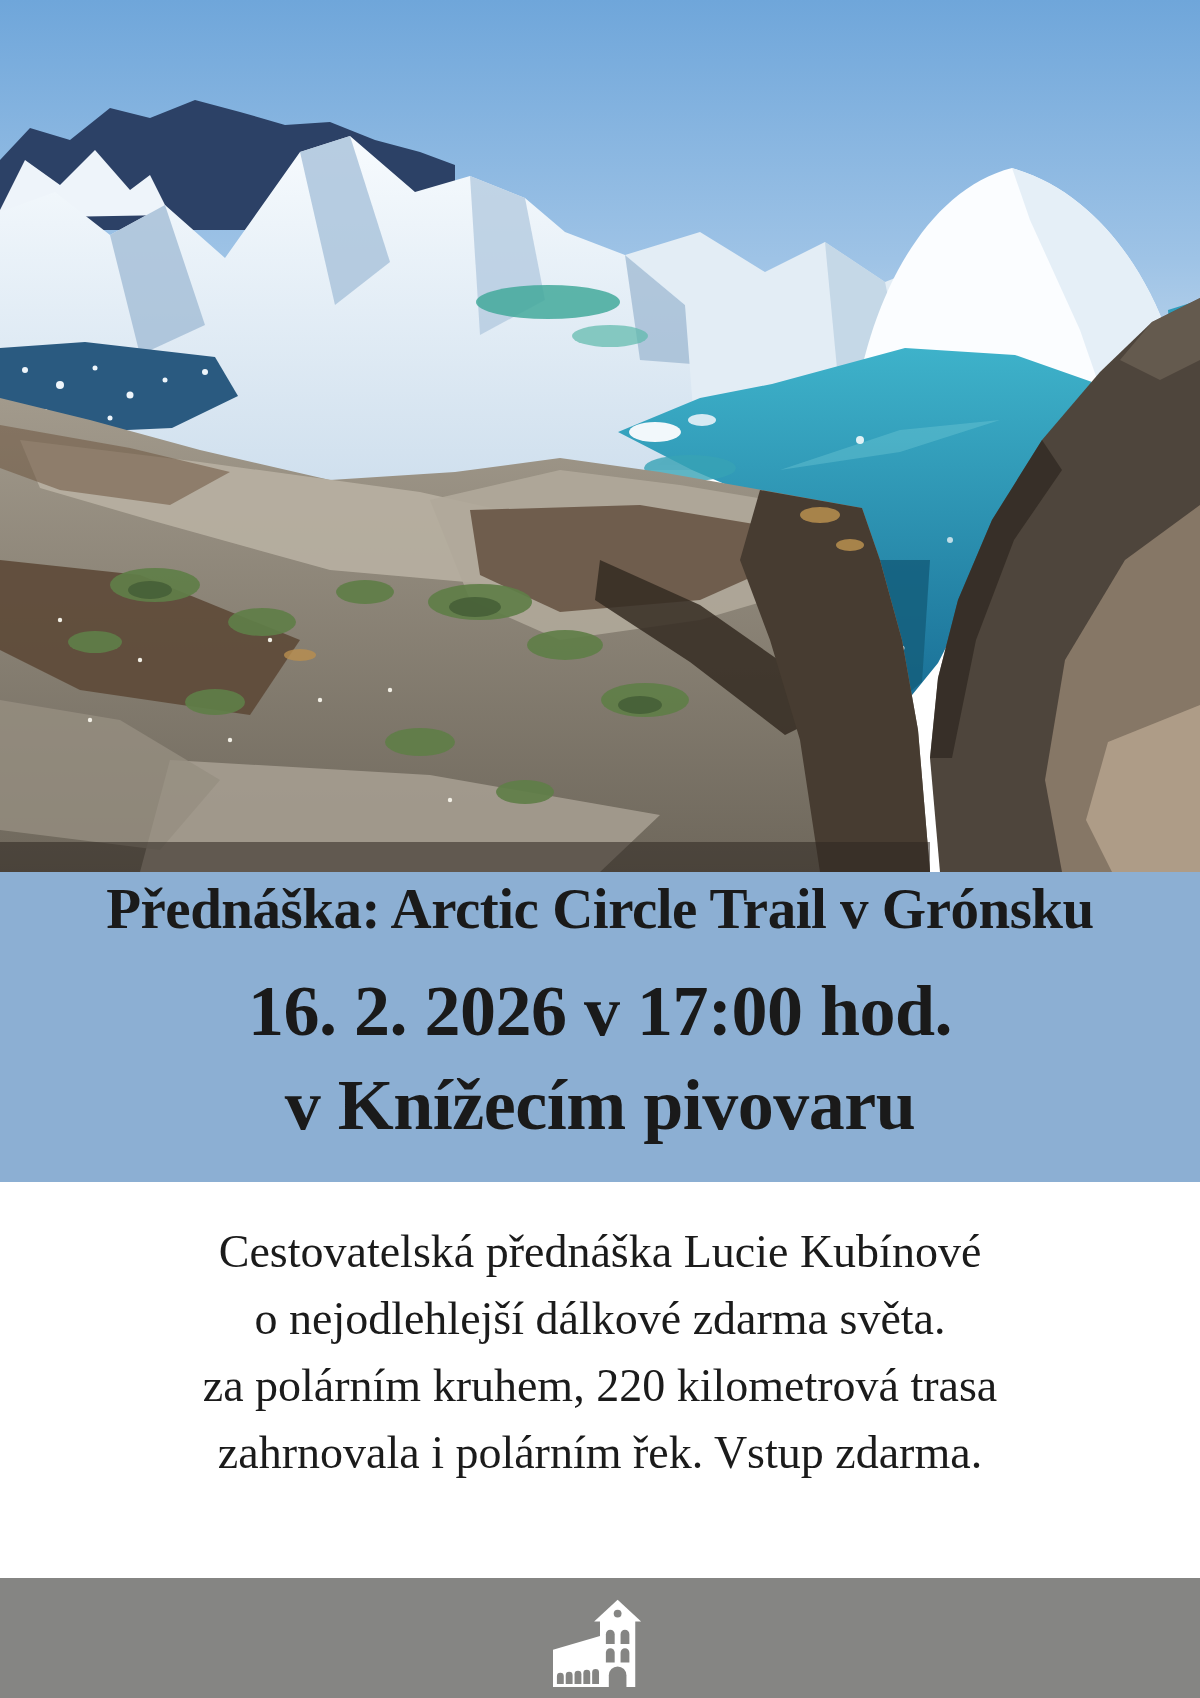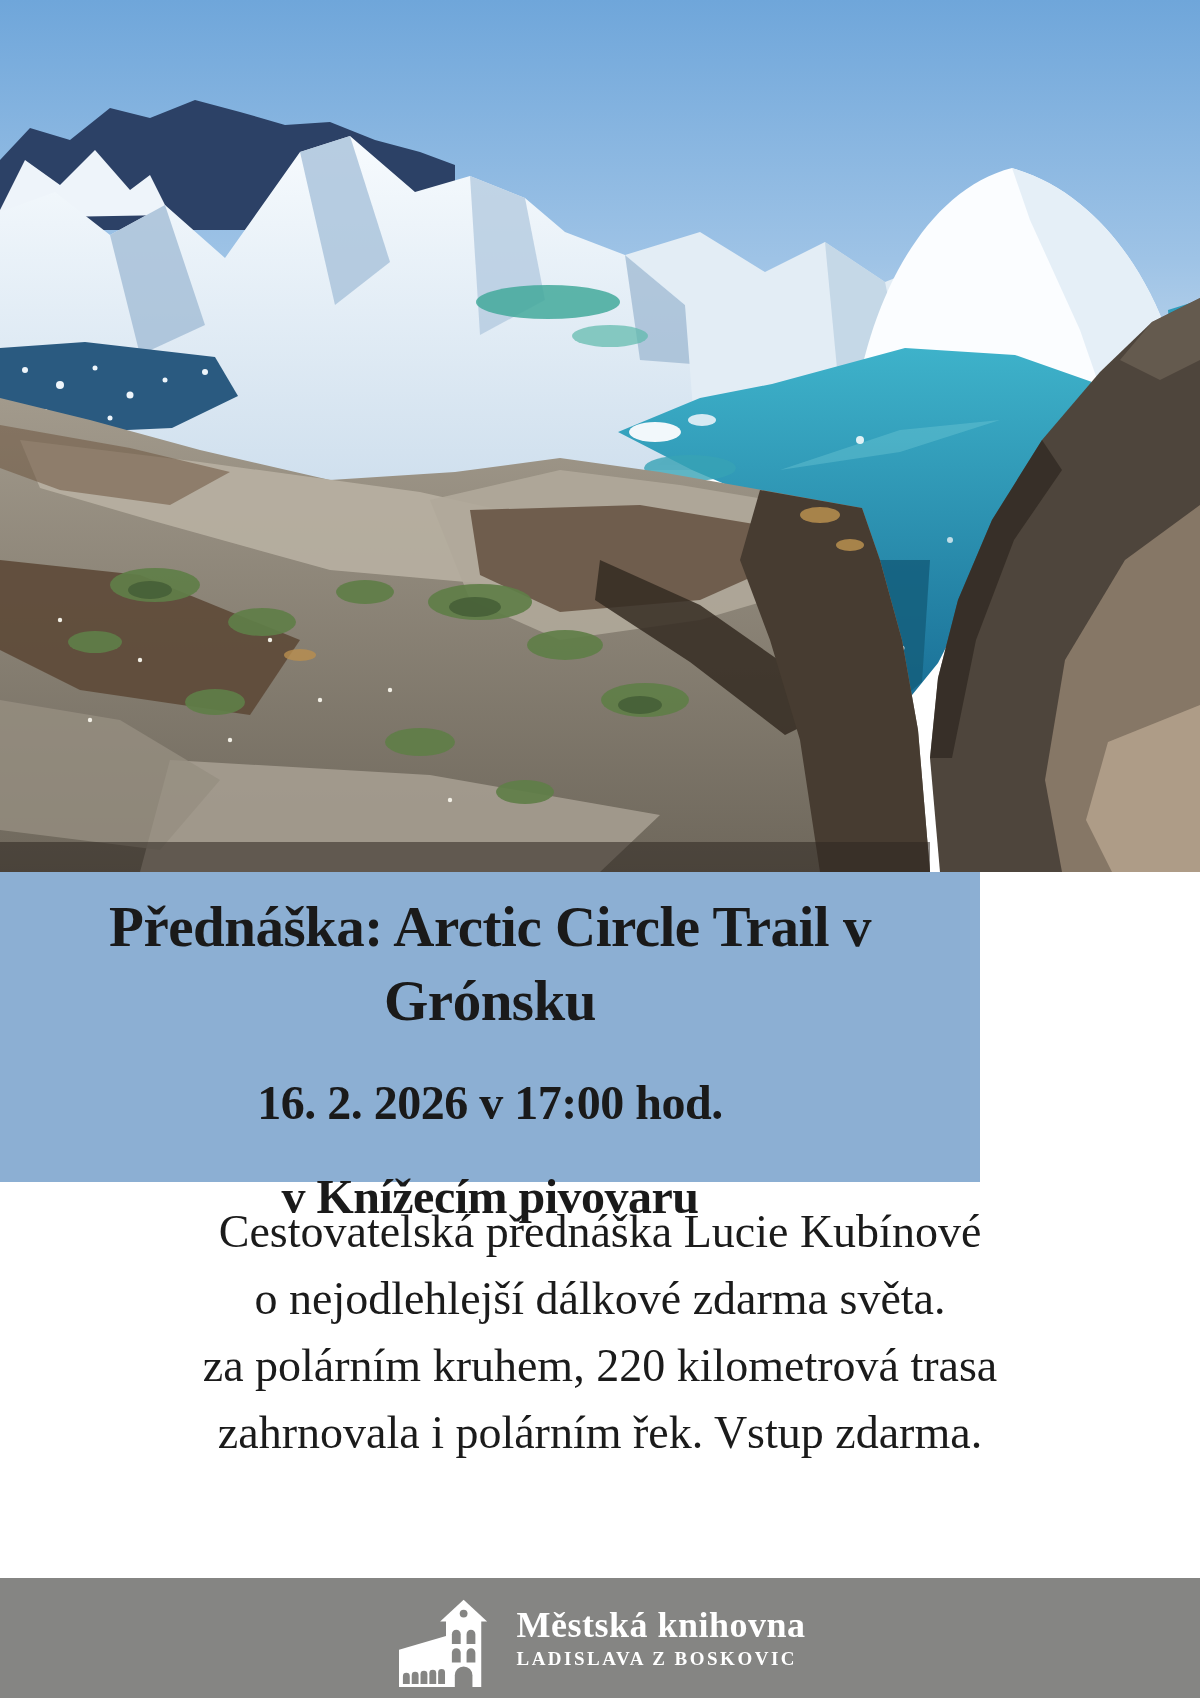--- a/index.html
+++ b/index.html
@@ -5,34 +5,34 @@
   html,body{margin:0;padding:0;background:#ffffff;}
   .poster{
     position:relative;width:1200px;height:1698px;margin:0 auto;overflow:hidden;
     font-family:"Liberation Serif","DejaVu Serif",serif;background:#ffffff;
   }
   
   .photo{position:relative;width:1200px;height:872px;overflow:hidden;}
   .photo svg{display:block;width:1200px;height:872px;}
   
   .band{
-    width:980px;height:310px;background:#8cafd3;color:#1a1a1a;
-    text-align:center;box-sizing:border-box;padding-top:18px;
+    width:1200px;height:310px;background:#8cafd3;color:#1a1a1a;
+    text-align:center;box-sizing:border-box;
   }
   .band .title{
     margin:0;font-size:57px;font-weight:700;line-height:74px;letter-spacing:-0.5px;
   }
   .band .when,.band .where{
-    margin:0;font-size:48px;font-weight:700;line-height:94px;letter-spacing:-0.5px;
+    margin:0;font-size:72px;font-weight:700;line-height:94px;letter-spacing:-0.5px;
   }
   .band .when{margin-top:18px;}
   
   .desc{
     width:1200px;height:396px;background:#ffffff;color:#1b1b1b;
-    text-align:center;box-sizing:border-box;padding-top:16px;
+    text-align:center;box-sizing:border-box;padding-top:36px;
   }
   .desc p{margin:0;font-size:46px;font-weight:500;line-height:67px;}
   
   .footer{
     width:1200px;height:120px;background:#858583;color:#ffffff;
     display:flex;align-items:center;justify-content:center;gap:18px;
   }
   .footer .logo{width:104px;height:94px;flex:0 0 auto;margin-top:4px;}
   .footer .org{display:flex;flex-direction:column;align-items:flex-start;}
   .footer .org-name{
@@ -206,19 +206,15 @@
 
       <rect x="52" y="28" width="36" height="68" fill="#ffffff"></rect>
       <polygon points="46,29 70,7 94,29" fill="#ffffff"></polygon>
       <circle cx="70" cy="21" r="4" fill="#858583"></circle>
       <path d="M58,52 V42 A4.5,4.5 0 0 1 67,42 V52 Z" fill="#858583"></path>
       <path d="M73,52 V42 A4.5,4.5 0 0 1 82,42 V52 Z" fill="#858583"></path>
       <path d="M58,71 V61 A4.5,4.5 0 0 1 67,61 V71 Z" fill="#858583"></path>
       <path d="M73,71 V61 A4.5,4.5 0 0 1 82,61 V71 Z" fill="#858583"></path>
       <path d="M61,96 V84 A9,9 0 0 1 79,84 V96 Z" fill="#858583"></path>
     </svg>
-    <div class="org">
-      <span class="org-name">Městská knihovna</span>
-      <span class="org-sub">LADISLAVA Z BOSKOVIC</span>
-    </div>
   </div>
 
 </div>
 
 </body></html>

